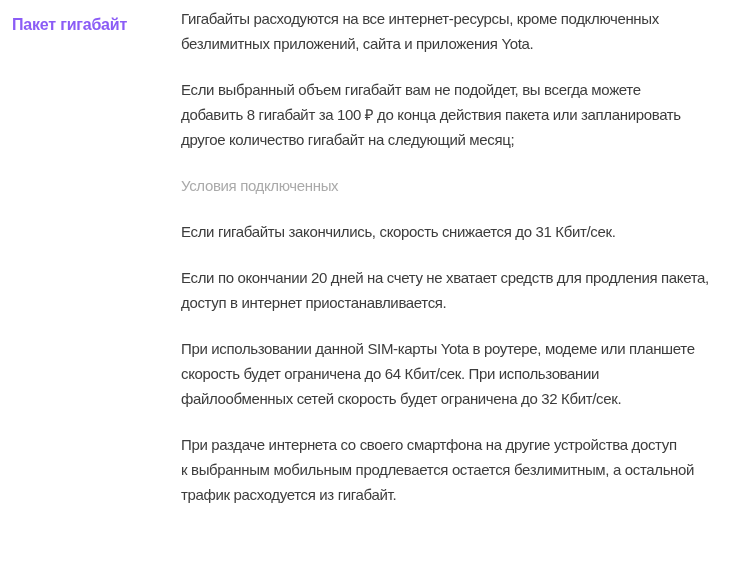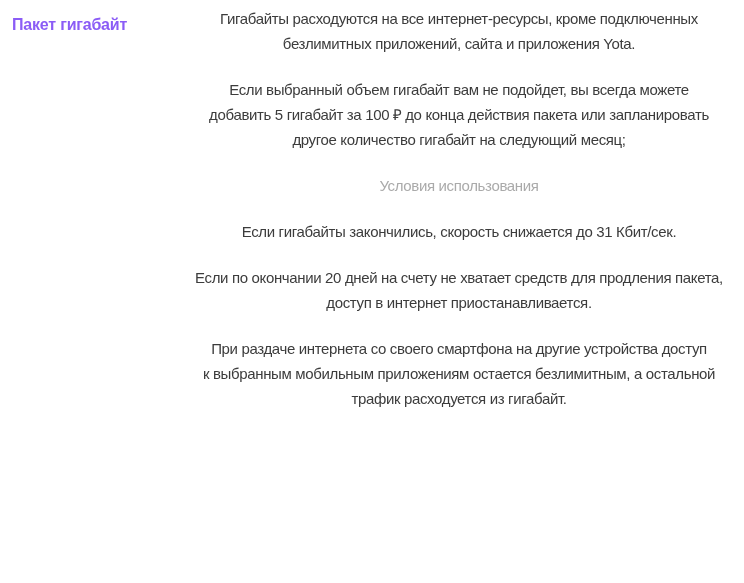--- a/index.html
+++ b/index.html
@@ -37,40 +37,42 @@
     width: 556px;
     flex-shrink: 0;
   }
   .para {
     margin: 0 0 21px 0;
     font-size: 15px;
     line-height: 25px;
     letter-spacing: -0.35px;
     color: #3c3c3c;
     white-space: pre-line;
-    text-align: center;
   }
   .para.muted {
     color: #aaaaaa;
   }
 </style>
 </head>
 <body>
 
 <div class="section-row">
   <div class="term-col">
     <h3 class="term-title">Пакет гигабайт</h3>
   </div>
   <div class="def-col">
     <p class="para">Гигабайты расходуются на все интернет-ресурсы, кроме подключенных
 безлимитных приложений, сайта и приложения Yota.</p>
     <p class="para">Если выбранный объем гигабайт вам не подойдет, вы всегда можете
-добавить 5 гигабайт за 100 ₽ до конца действия пакета или запланировать
+добавить 8 гигабайт за 100 ₽ до конца действия пакета или запланировать
 другое количество гигабайт на следующий месяц;</p>
-    <p class="para muted">Условия использования</p>
+    <p class="para muted">Условия подключенных</p>
     <p class="para">Если гигабайты закончились, скорость снижается до 31 Кбит/сек.</p>
     <p class="para">Если по окончании 20 дней на счету не хватает средств для продления пакета,
 доступ в интернет приостанавливается.</p>
+    <p class="para">При использовании данной SIM-карты Yota в роутере, модеме или планшете
+скорость будет ограничена до 64 Кбит/сек. При использовании
+файлообменных сетей скорость будет ограничена до 32 Кбит/сек.</p>
     <p class="para">При раздаче интернета со своего смартфона на другие устройства доступ
-к выбранным мобильным приложениям остается безлимитным, а остальной
+к выбранным мобильным продлевается остается безлимитным, а остальной
 трафик расходуется из гигабайт.</p>
   </div>
 </div>
 
 </body></html>

